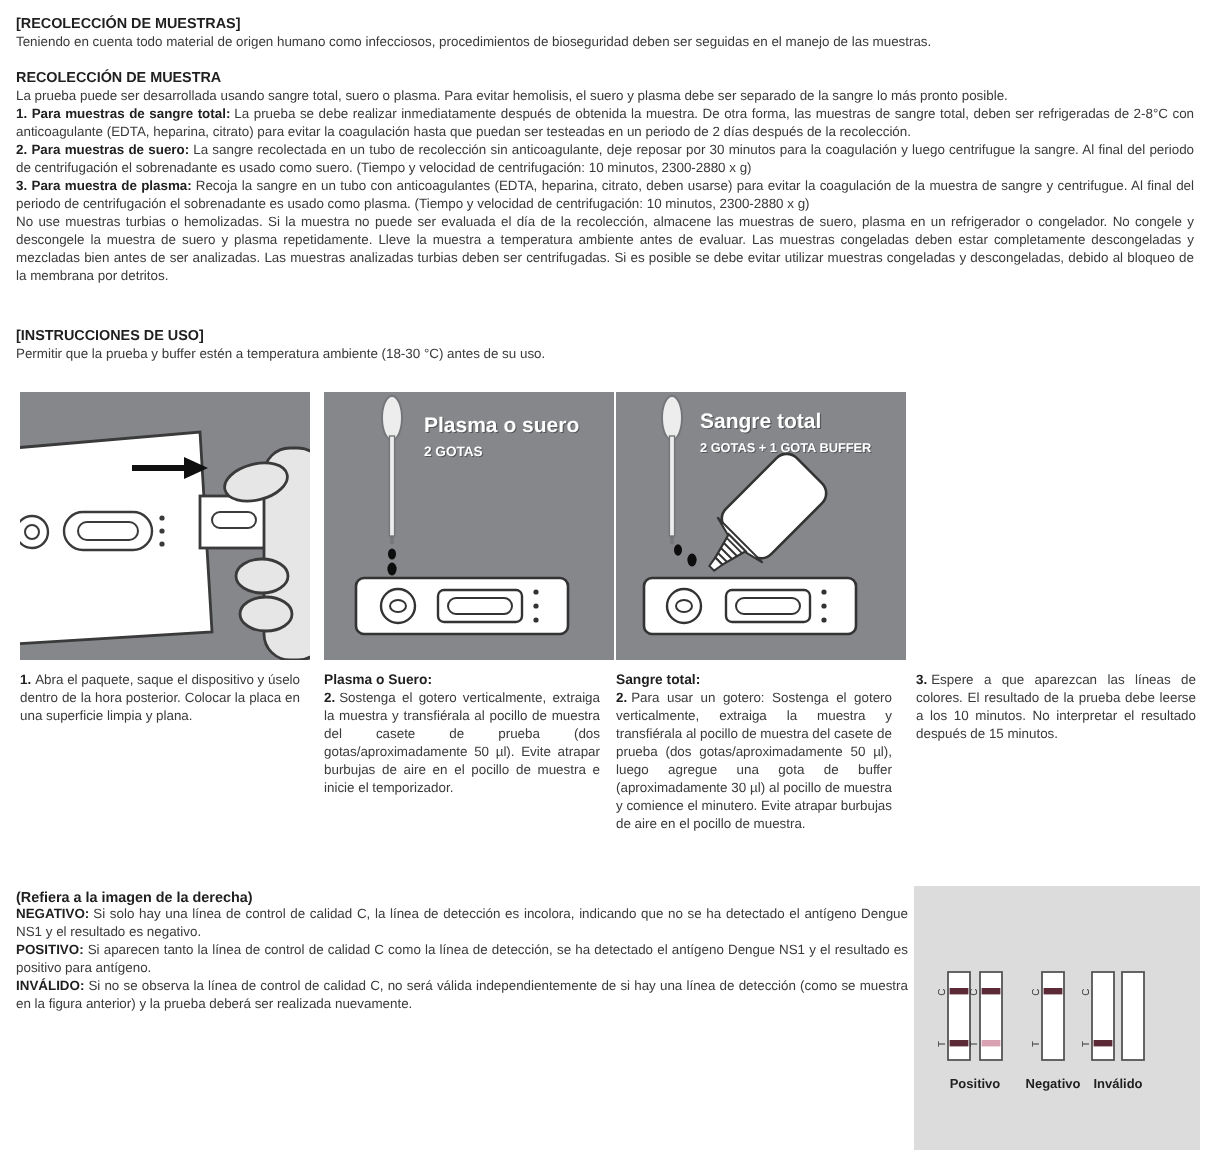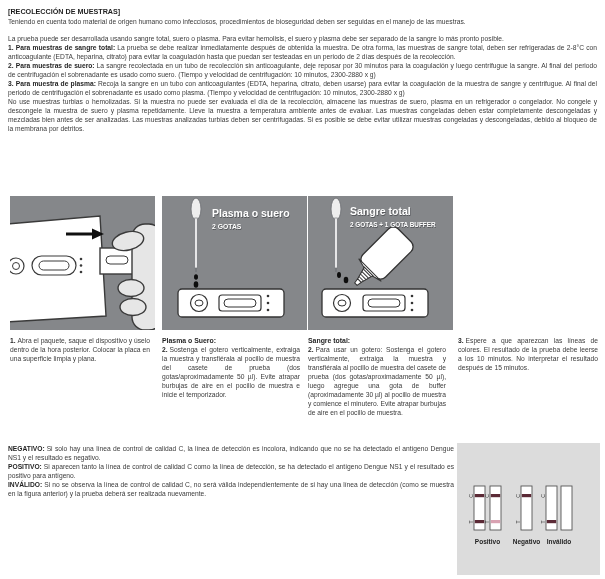--- a/index.html
+++ b/index.html
@@ -27,27 +27,32 @@
 <body>
 
 <div id="page">
 
   <div class="sec" style="top:7px">
     <h3>[RECOLECCIÓN DE MUESTRAS]</h3>
     <p>Teniendo en cuenta todo material de origen humano como infecciosos, procedimientos de bioseguridad deben ser seguidas en el manejo de las muestras.</p>
   </div>
 
   <div class="sec" style="top:34px">
+    <h3>RECOLECCIÓN DE MUESTRA</h3>
     <p>La prueba puede ser desarrollada usando sangre total, suero o plasma. Para evitar hemolisis, el suero y plasma debe ser separado de la sangre lo más pronto posible.</p>
     <p><b class="lead">1. Para muestras de sangre total:</b><span>La prueba se debe realizar inmediatamente después de obtenida la muestra. De otra forma, las muestras de sangre total, deben ser refrigeradas de 2-8°C con anticoagulante (EDTA, heparina, citrato) para evitar la coagulación hasta que puedan ser testeadas en un periodo de 2 días después de la recolección.</span></p>
     <p><b class="lead">2. Para muestras de suero:</b><span>La sangre recolectada en un tubo de recolección sin anticoagulante, deje reposar por 30 minutos para la coagulación y luego centrifugue la sangre. Al final del periodo de centrifugación el sobrenadante es usado como suero. (Tiempo y velocidad de centrifugación: 10 minutos, 2300-2880 x g)</span></p>
     <p><b class="lead">3. Para muestra de plasma:</b><span>Recoja la sangre en un tubo con anticoagulantes (EDTA, heparina, citrato, deben usarse) para evitar la coagulación de la muestra de sangre y centrifugue. Al final del periodo de centrifugación el sobrenadante es usado como plasma. (Tiempo y velocidad de centrifugación: 10 minutos, 2300-2880 x g)</span></p>
     <p>No use muestras turbias o hemolizadas. Si la muestra no puede ser evaluada el día de la recolección, almacene las muestras de suero, plasma en un refrigerador o congelador. No congele y descongele la muestra de suero y plasma repetidamente. Lleve la muestra a temperatura ambiente antes de evaluar. Las muestras congeladas deben estar completamente descongeladas y mezcladas bien antes de ser analizadas. Las muestras analizadas turbias deben ser centrifugadas. Si es posible se debe evitar utilizar muestras congeladas y descongeladas, debido al bloqueo de la membrana por detritos.</p>
   </div>
 
+  <div class="sec" style="top:163px">
+    <h3>[INSTRUCCIONES DE USO]</h3>
+    <p>Permitir que la prueba y buffer estén a temperatura ambiente (18-30 °C) antes de su uso.</p>
+  </div>
 
   <div class="panel" style="left:10px;width:145px">
     <svg width="145" height="134" viewBox="0 0 145 134">
       <polygon points="-3,28 90,20 96,120 -3,126" fill="#ffffff" stroke="#3a3a3a" stroke-width="1.4"></polygon>
       <circle cx="6" cy="70" r="8" fill="none" stroke="#3a3a3a" stroke-width="1.2"></circle>
       <circle cx="6" cy="70" r="3.5" fill="none" stroke="#3a3a3a" stroke-width="1"></circle>
       <rect x="22" y="60" width="44" height="19" rx="9.5" fill="#fff" stroke="#3a3a3a" stroke-width="1.2"></rect>
       <rect x="29" y="65" width="30" height="9" rx="4.5" fill="#fff" stroke="#3a3a3a" stroke-width="1"></rect>
       <circle cx="71" cy="63" r="1.3" fill="#3a3a3a"></circle>
         <circle cx="71" cy="69.5" r="1.3" fill="#3a3a3a"></circle>
@@ -135,20 +140,21 @@
   </div>
   <div class="cap" style="left:308px;width:138px">
     <h4>Sangre total:</h4>
     <p><b class="lead">2.</b><span>Para usar un gotero: Sostenga el gotero verticalmente, extraiga la muestra y transfiérala al pocillo de muestra del casete de prueba (dos gotas/aproximadamente 50 µl), luego agregue una gota de buffer (aproximadamente 30 µl) al pocillo de muestra y comience el minutero. Evite atrapar burbujas de aire en el pocillo de muestra.</span></p>
   </div>
   <div class="cap" style="left:458px;width:140px">
     <p><b class="lead">3.</b><span>Espere a que aparezcan las líneas de colores. El resultado de la prueba debe leerse a los 10 minutos. No interpretar el resultado después de 15 minutos.</span></p>
   </div>
 
   <div id="interp">
+    <h3>(Refiera a la imagen de la derecha)</h3>
     <p><b class="lead">NEGATIVO:</b><span>Si solo hay una línea de control de calidad C, la línea de detección es incolora, indicando que no se ha detectado el antígeno Dengue NS1 y el resultado es negativo.</span></p>
     <p><b class="lead">POSITIVO:</b><span>Si aparecen tanto la línea de control de calidad C como la línea de detección, se ha detectado el antígeno Dengue NS1 y el resultado es positivo para antígeno.</span></p>
     <p><b class="lead">INVÁLIDO:</b><span>Si no se observa la línea de control de calidad C, no será válida independientemente de si hay una línea de detección (como se muestra en la figura anterior) y la prueba deberá ser realizada nuevamente.</span></p>
   </div>
 
   <div id="results-panel">
     <svg width="143" height="132" viewBox="0 0 143 132">
       <g font-family="Liberation Sans, sans-serif">
 
         <rect x="17" y="43" width="11" height="44" fill="#fff" stroke="#555" stroke-width="0.9"></rect>

